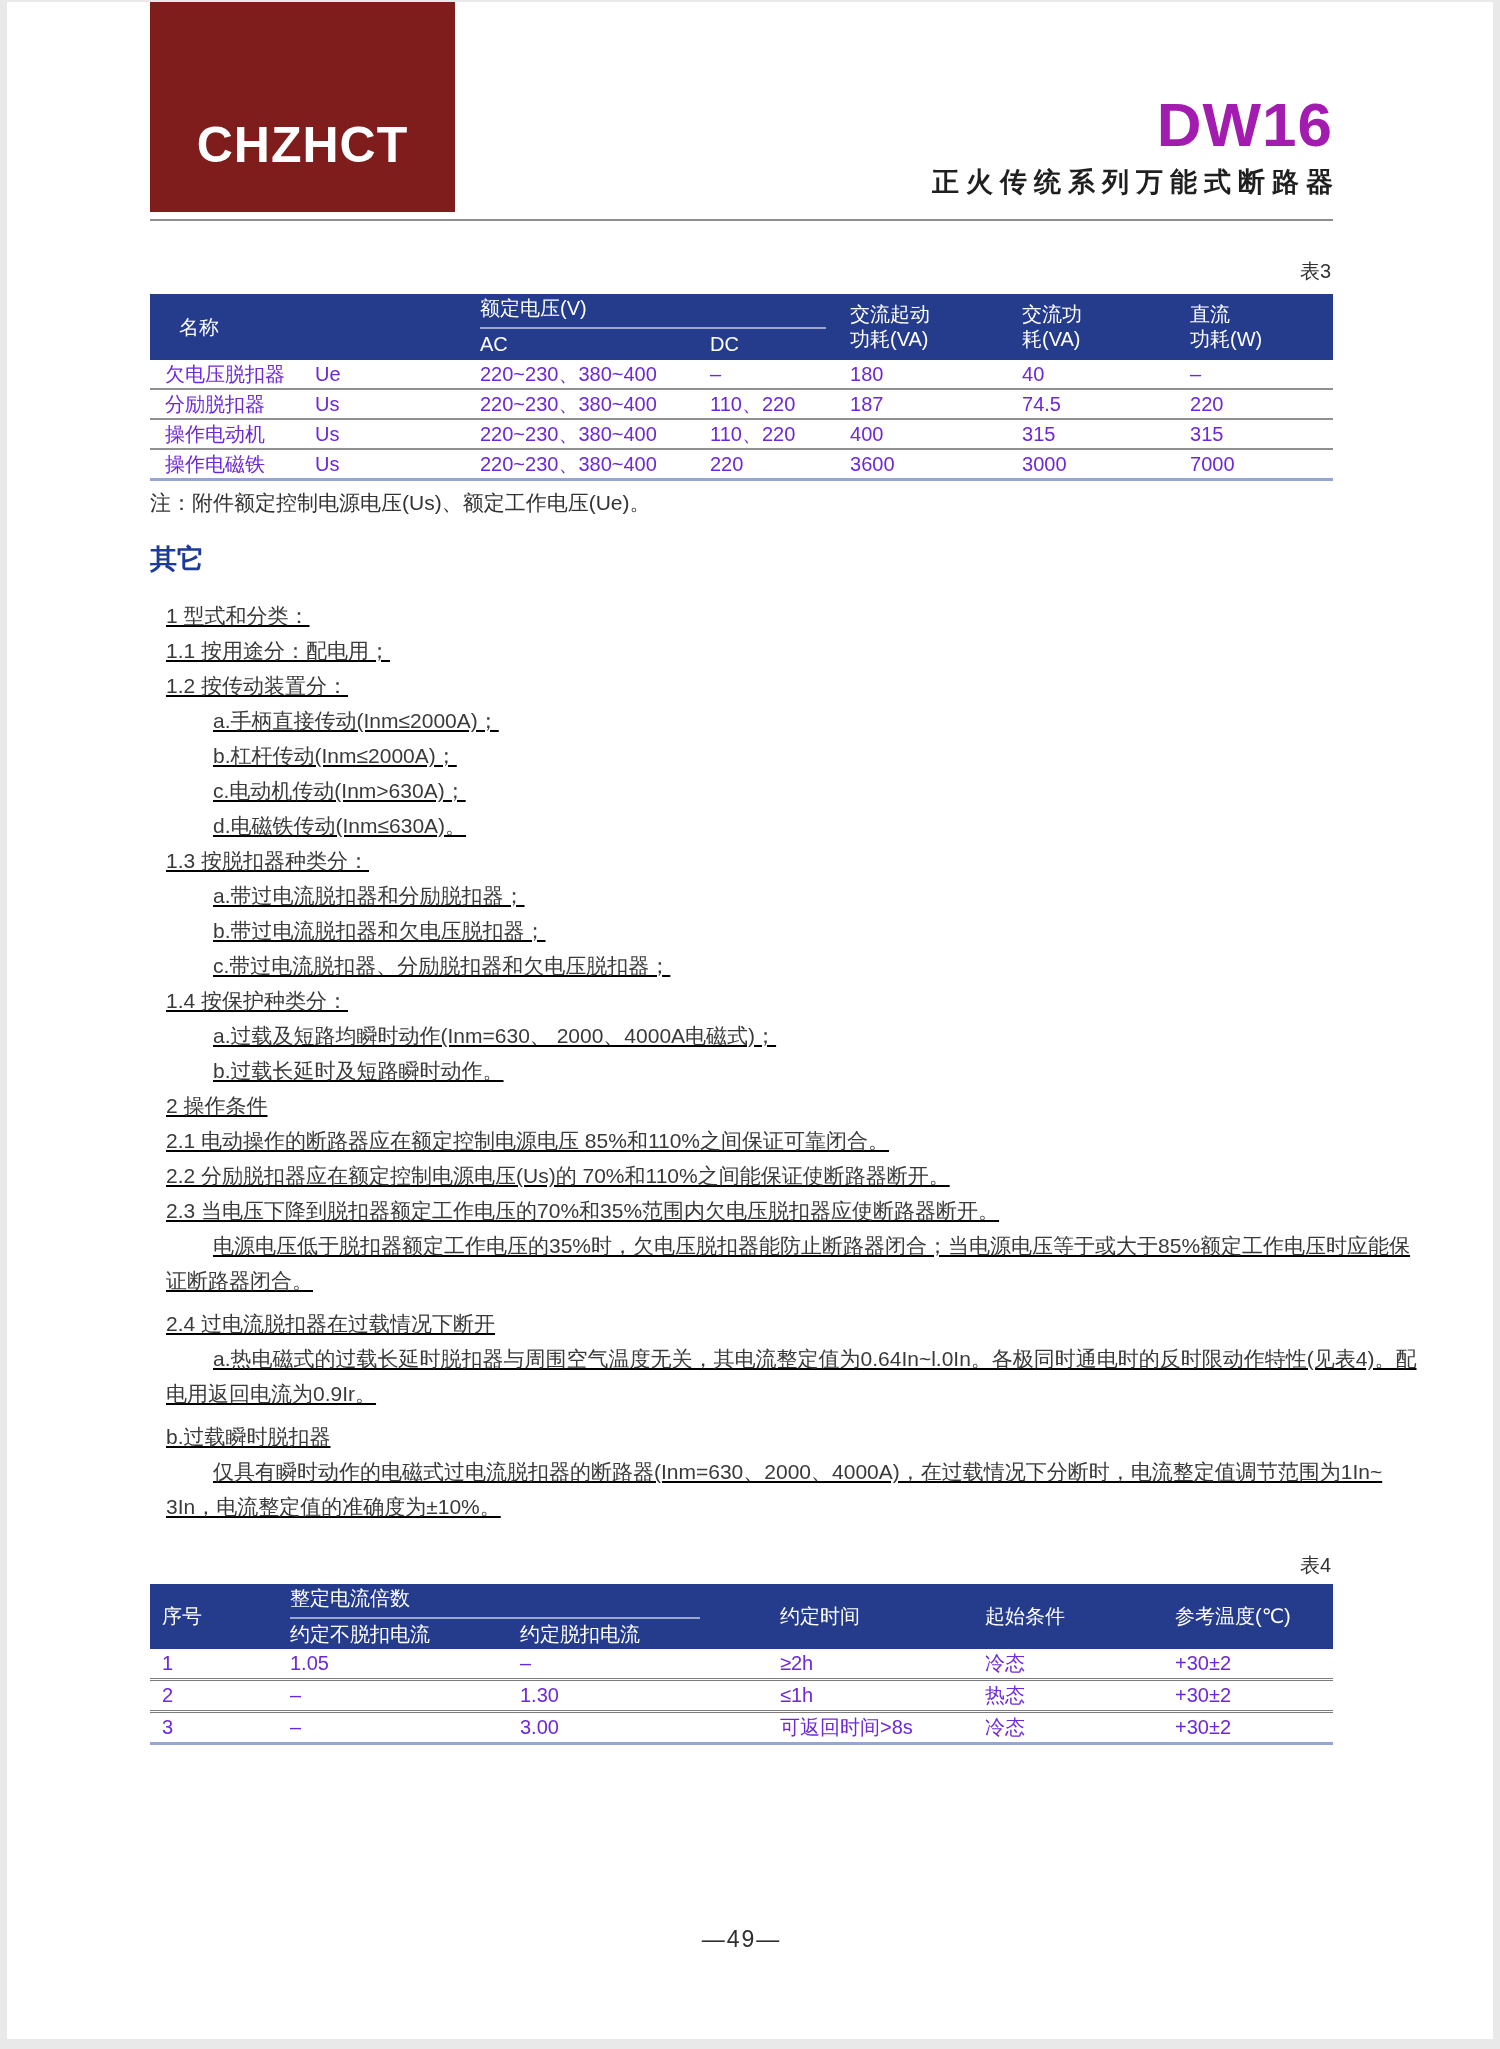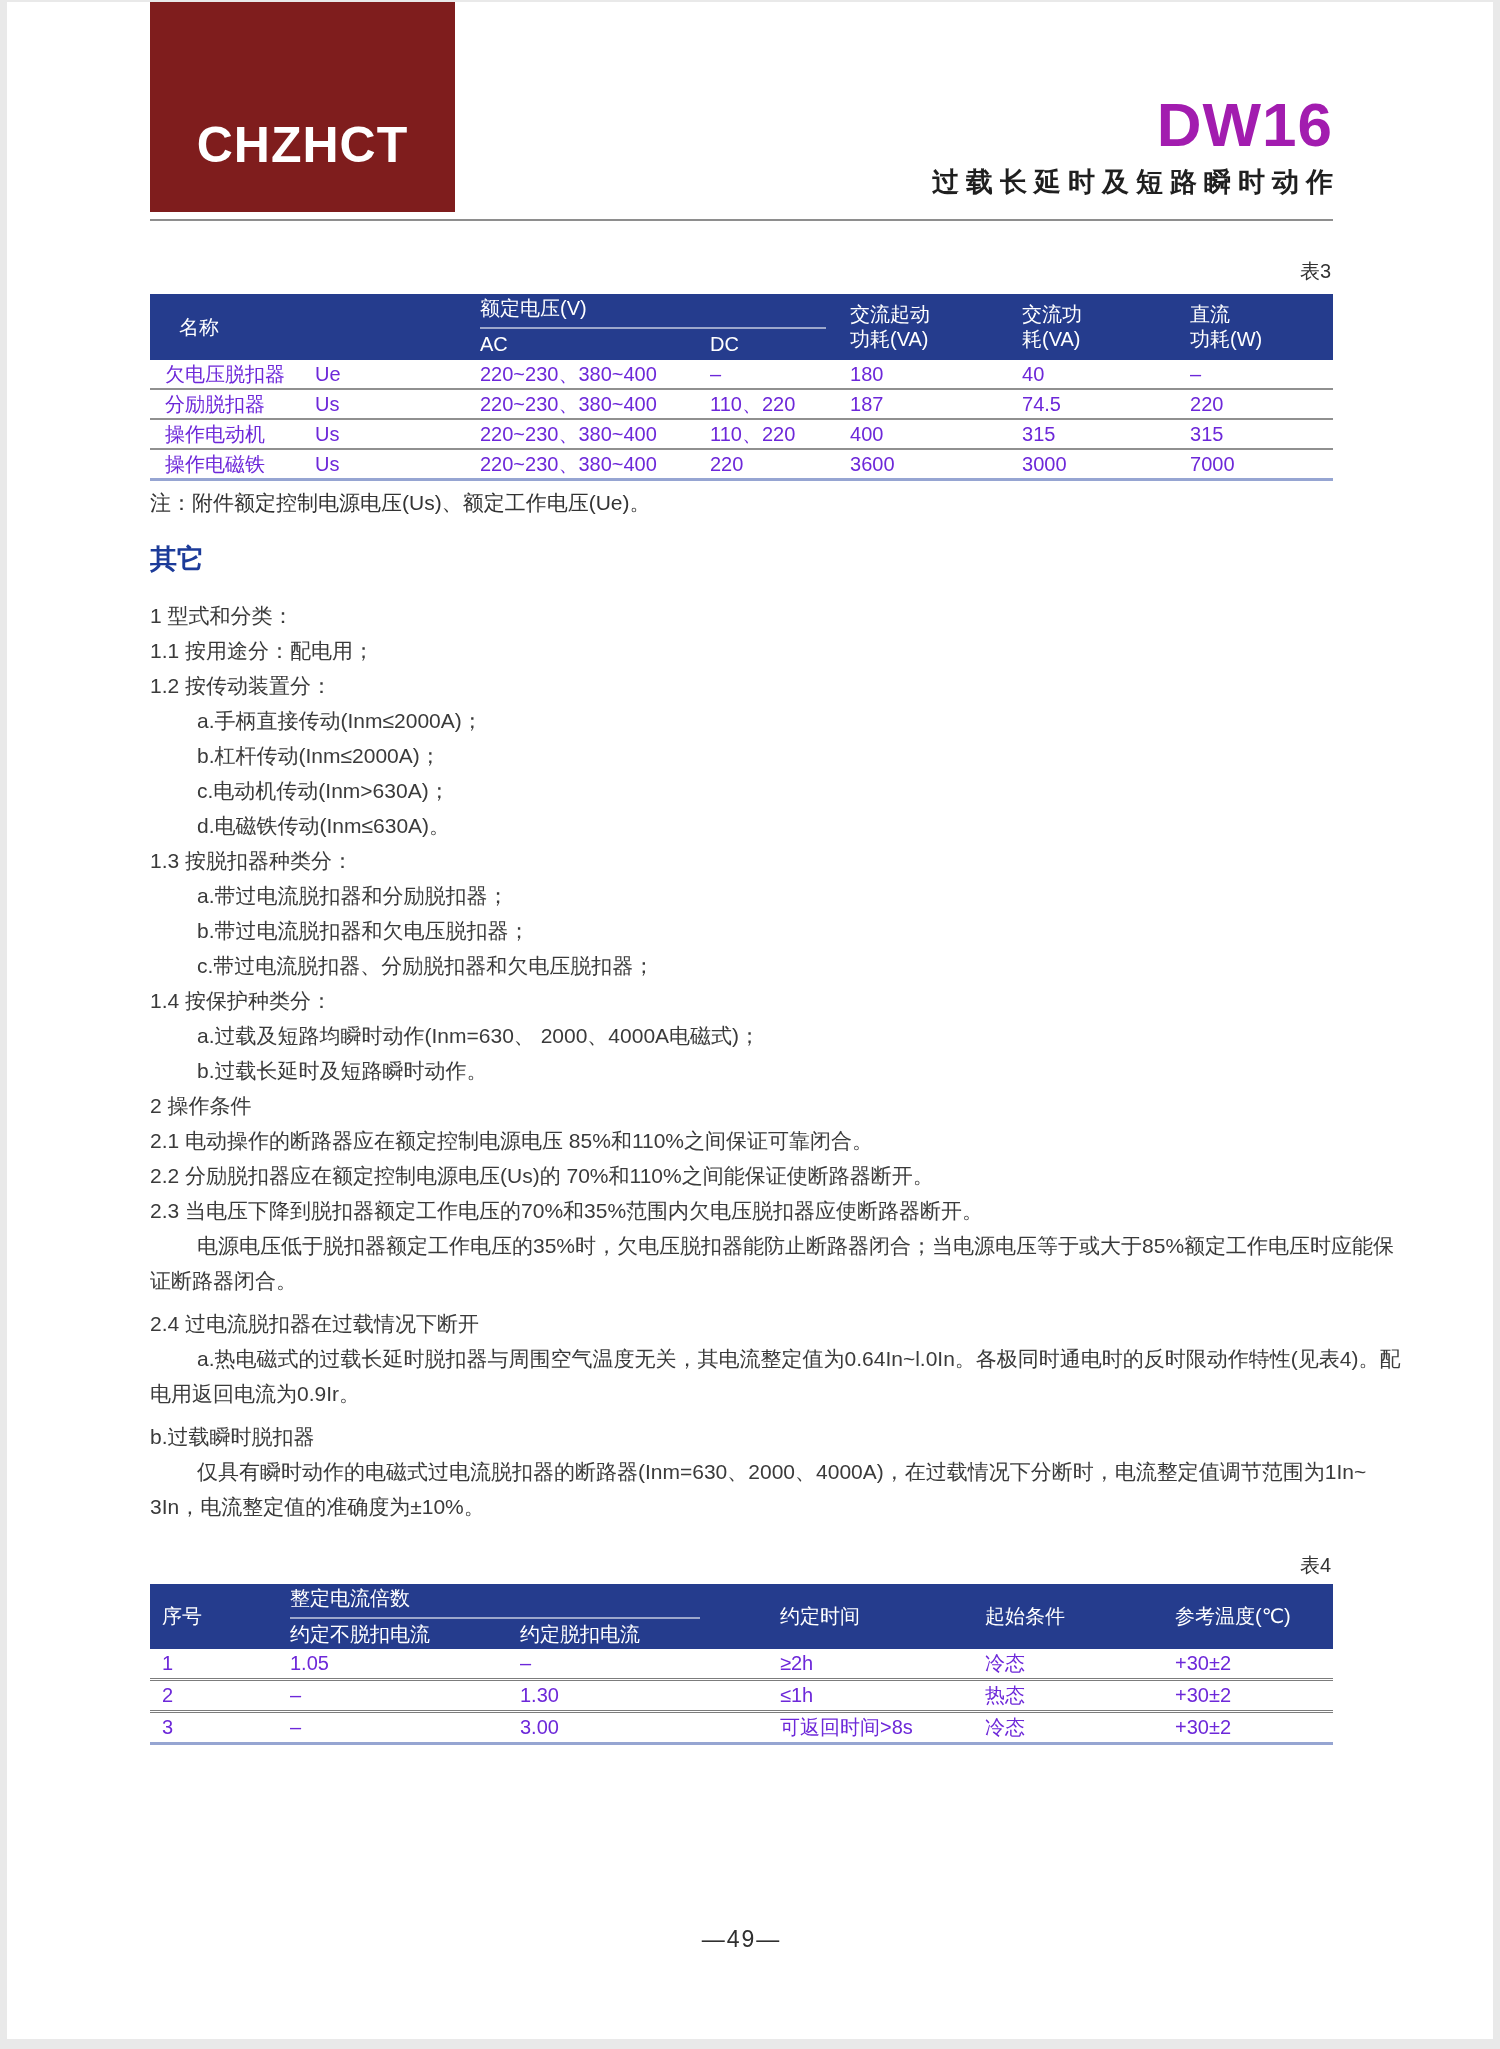--- a/index.html
+++ b/index.html
@@ -86,21 +86,21 @@
 
   
   .note {
     position:absolute; left:0; top:487px; margin:0;
     font-size:21px; color:#333; line-height:1.3;
   }
   .sec-heading {
     position:absolute; left:0; top:539px; margin:0;
     font-size:27px; font-weight:bold; color:#1c3b99;text-align:center;
   }
-  .body-text { position:absolute; left:0; top:596px; width:1183px; }
+  .body-text { position:absolute; left:16px; top:596px; width:1183px;text-decoration:underline; }
   .body-text p {
     margin:0; font-size:21px; color:#3a3a3a; line-height:35px;
     white-space:nowrap;
   }
   .body-text p.ind { padding-left:47px; }
   .body-text p.gap { margin-top:8px; }
 
   .page-footer {
     position:absolute; left:0; top:1924px; width:100%;
     text-align:center; font-size:23px; color:#2f2f2f; letter-spacing:2px;
@@ -110,21 +110,21 @@
 <body>
 
 <div class="page">
   <div class="content">
 
     <div class="logo-block">
       <span class="logo-text">CHZHCT</span>
     </div>
     <div class="head-right">
       <div class="product-title">DW16</div>
-      <div class="series-subtitle">过载长延时及短路瞬时动作</div>
+      <div class="series-subtitle">正火传统系列万能式断路器</div>
     </div>
     <div class="head-rule"></div>
 
     <div class="tbl-label l3">表3</div>
     <table class="spec" id="t3">
       <colgroup>
         <col style="width:155px">
           <col style="width:165px">
           <col style="width:230px">
         <col style="width:140px">

